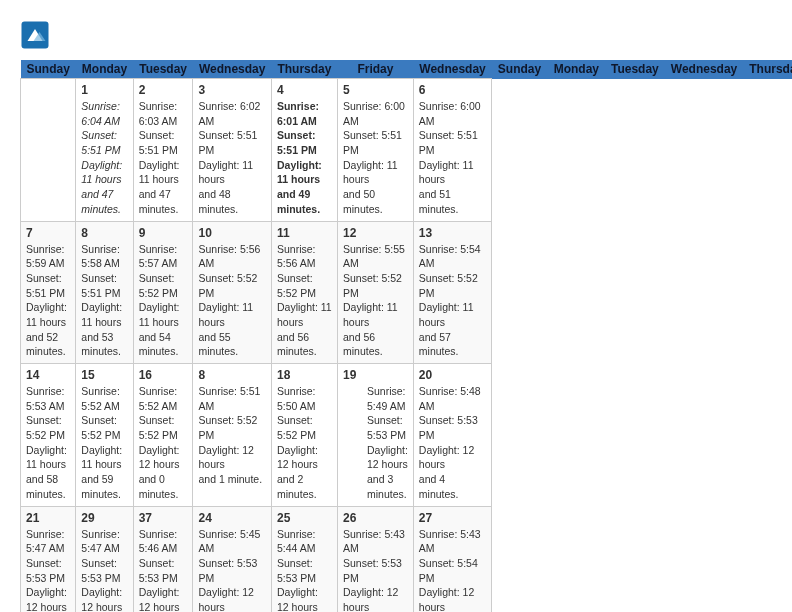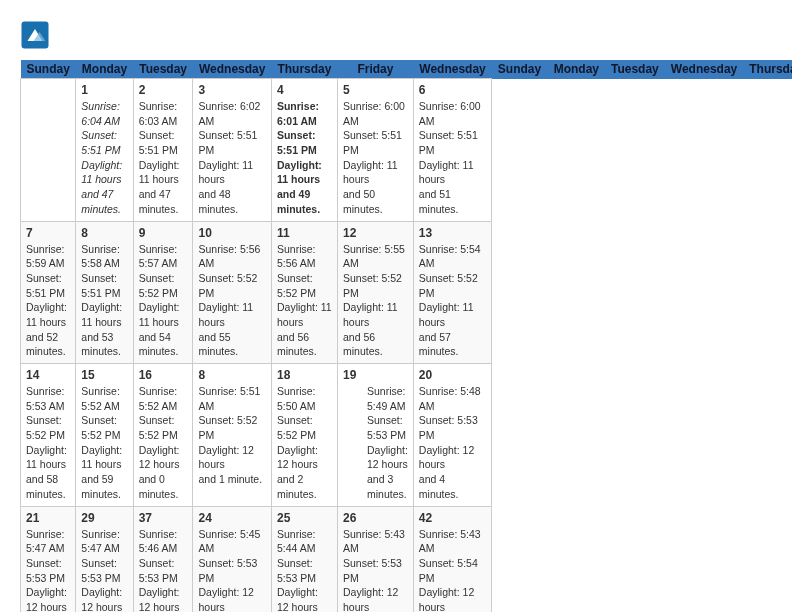--- a/index.html
+++ b/index.html
@@ -309,21 +309,21 @@
 and 9 minutes.</div>
         </td>
         <td>
           <div class="day-num">26</div>
           <div class="day-info" style="white-space: pre-line;">Sunrise: 5:43 AM
 Sunset: 5:53 PM
 Daylight: 12 hours
 and 9 minutes.</div>
         </td>
         <td>
-          <div class="day-num">42</div>
+          <div class="day-num">27</div>
           <div class="day-info" style="white-space: pre-line;">Sunrise: 5:43 AM
 Sunset: 5:54 PM
 Daylight: 12 hours
 and 10 minutes.</div>
         </td>
       </tr>
     </tbody>
 </table>
 
 </body></html>

